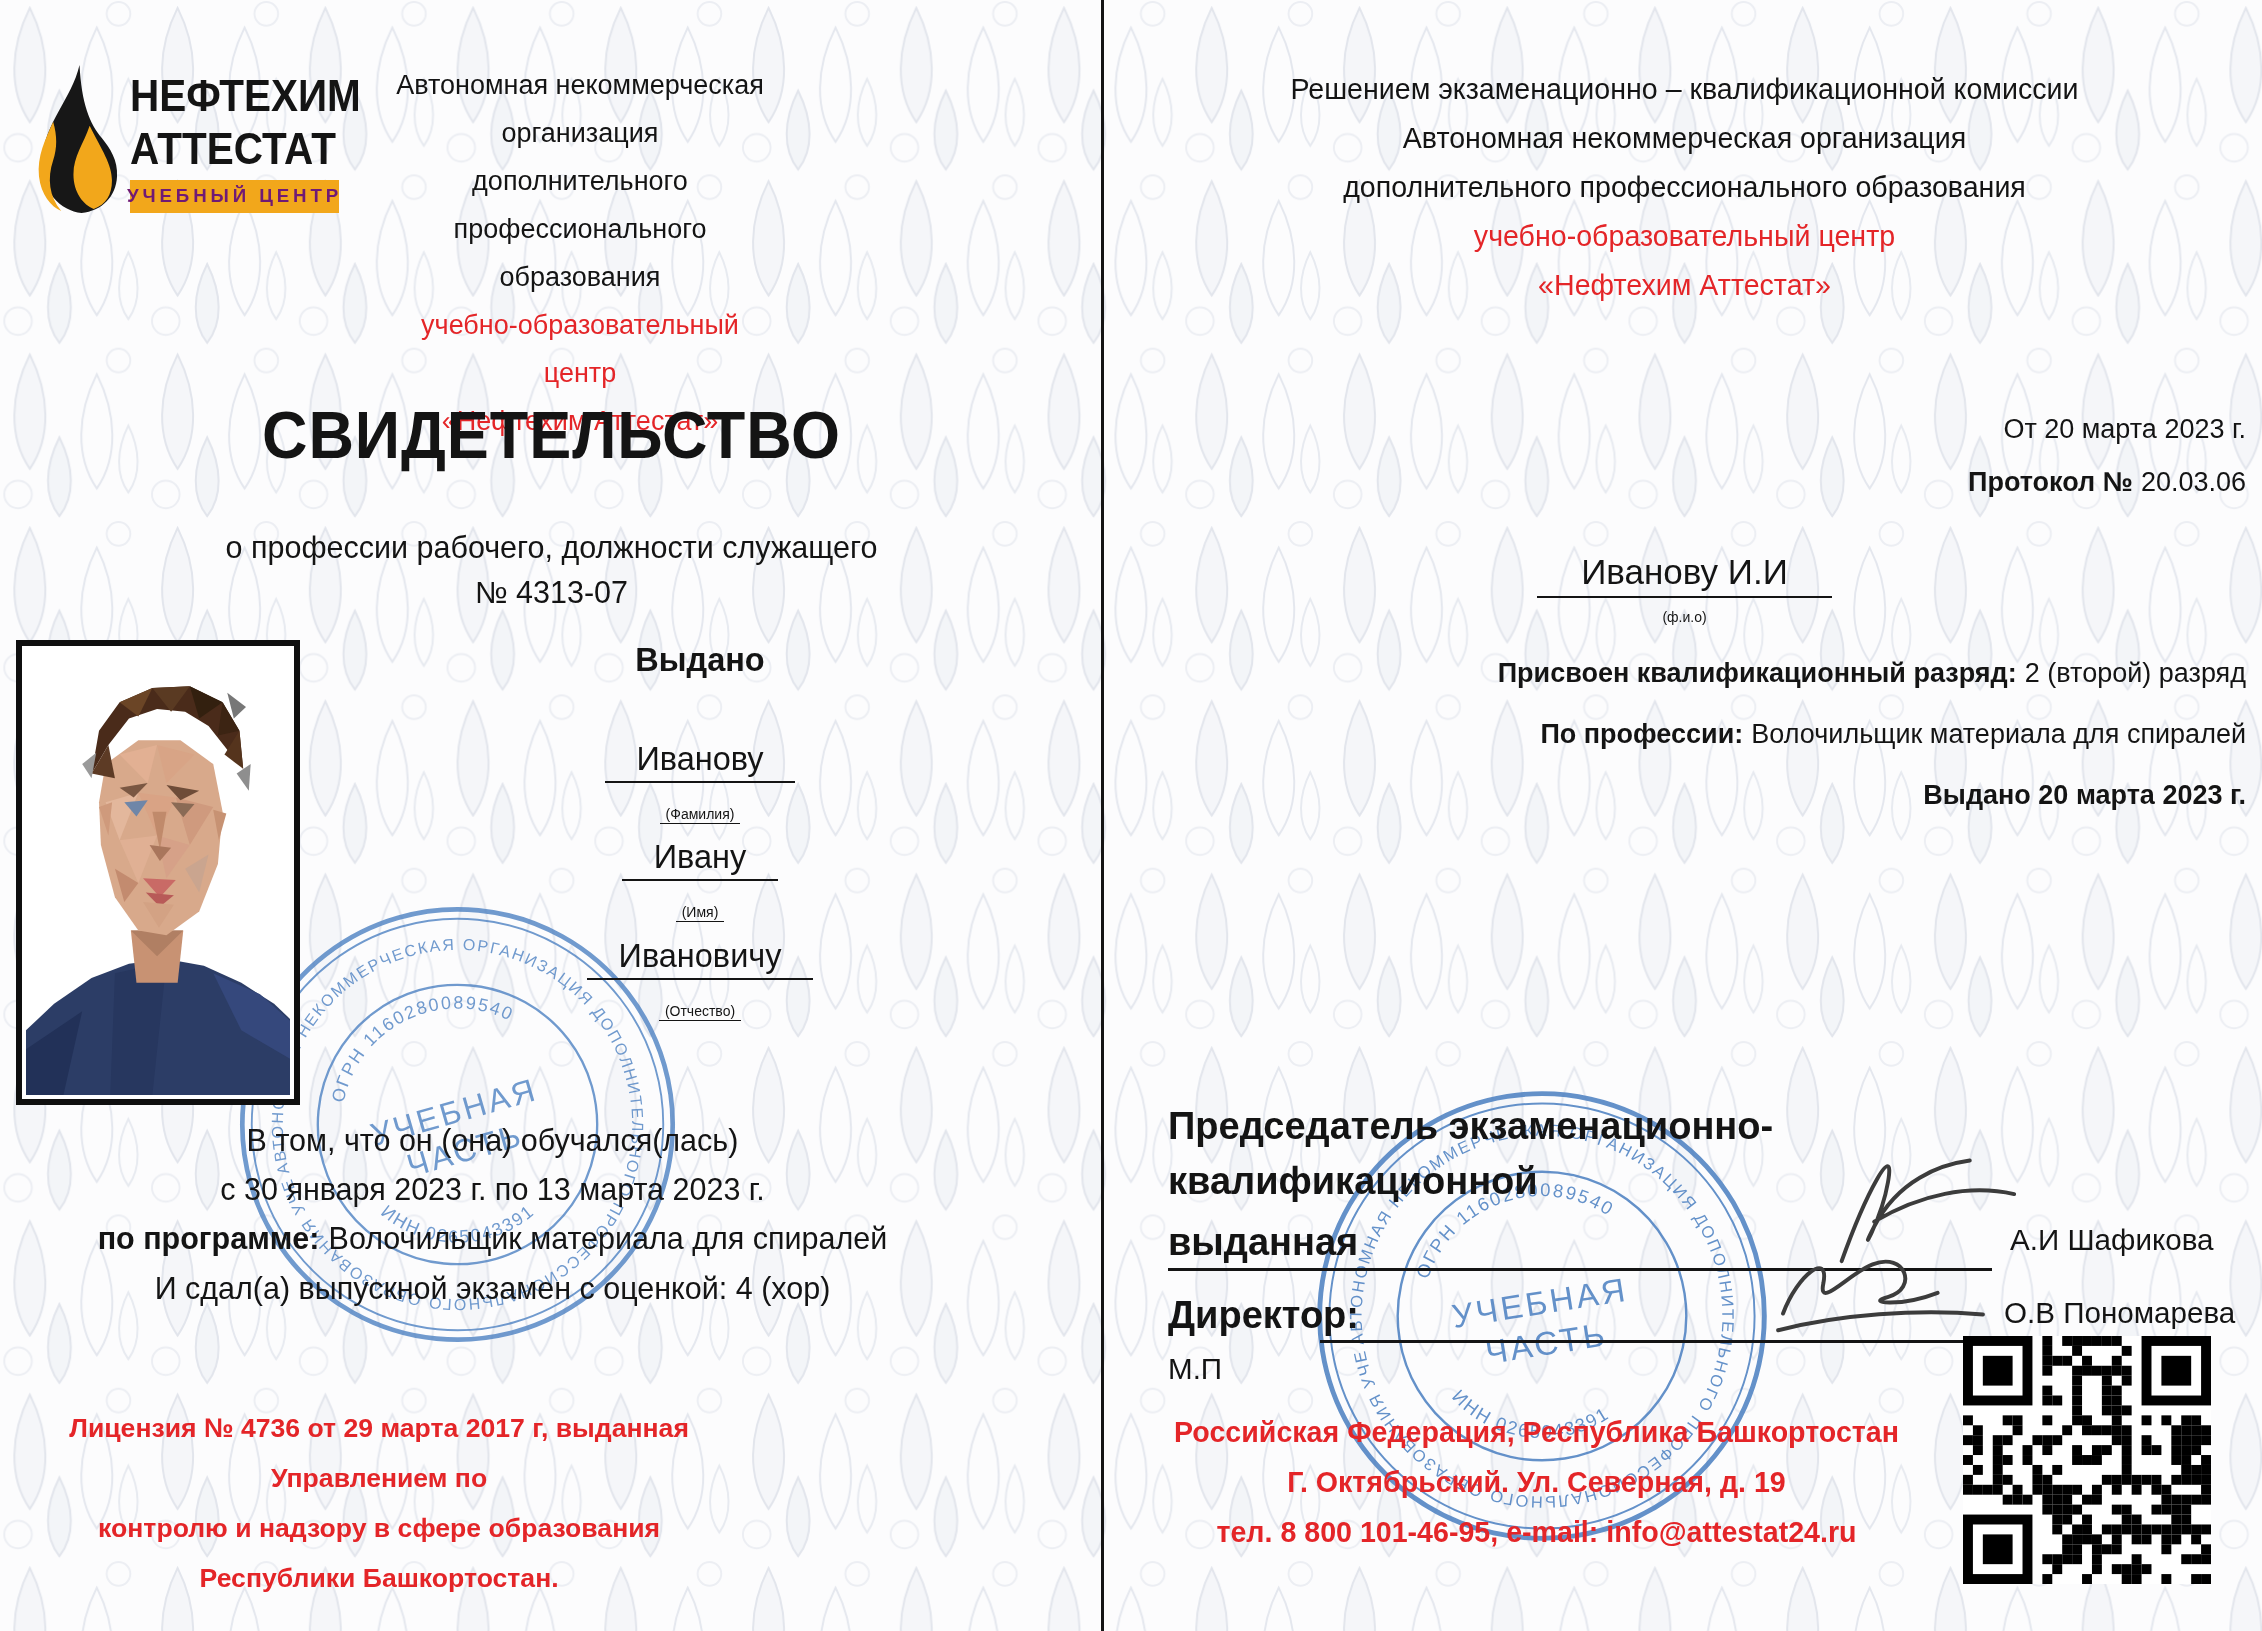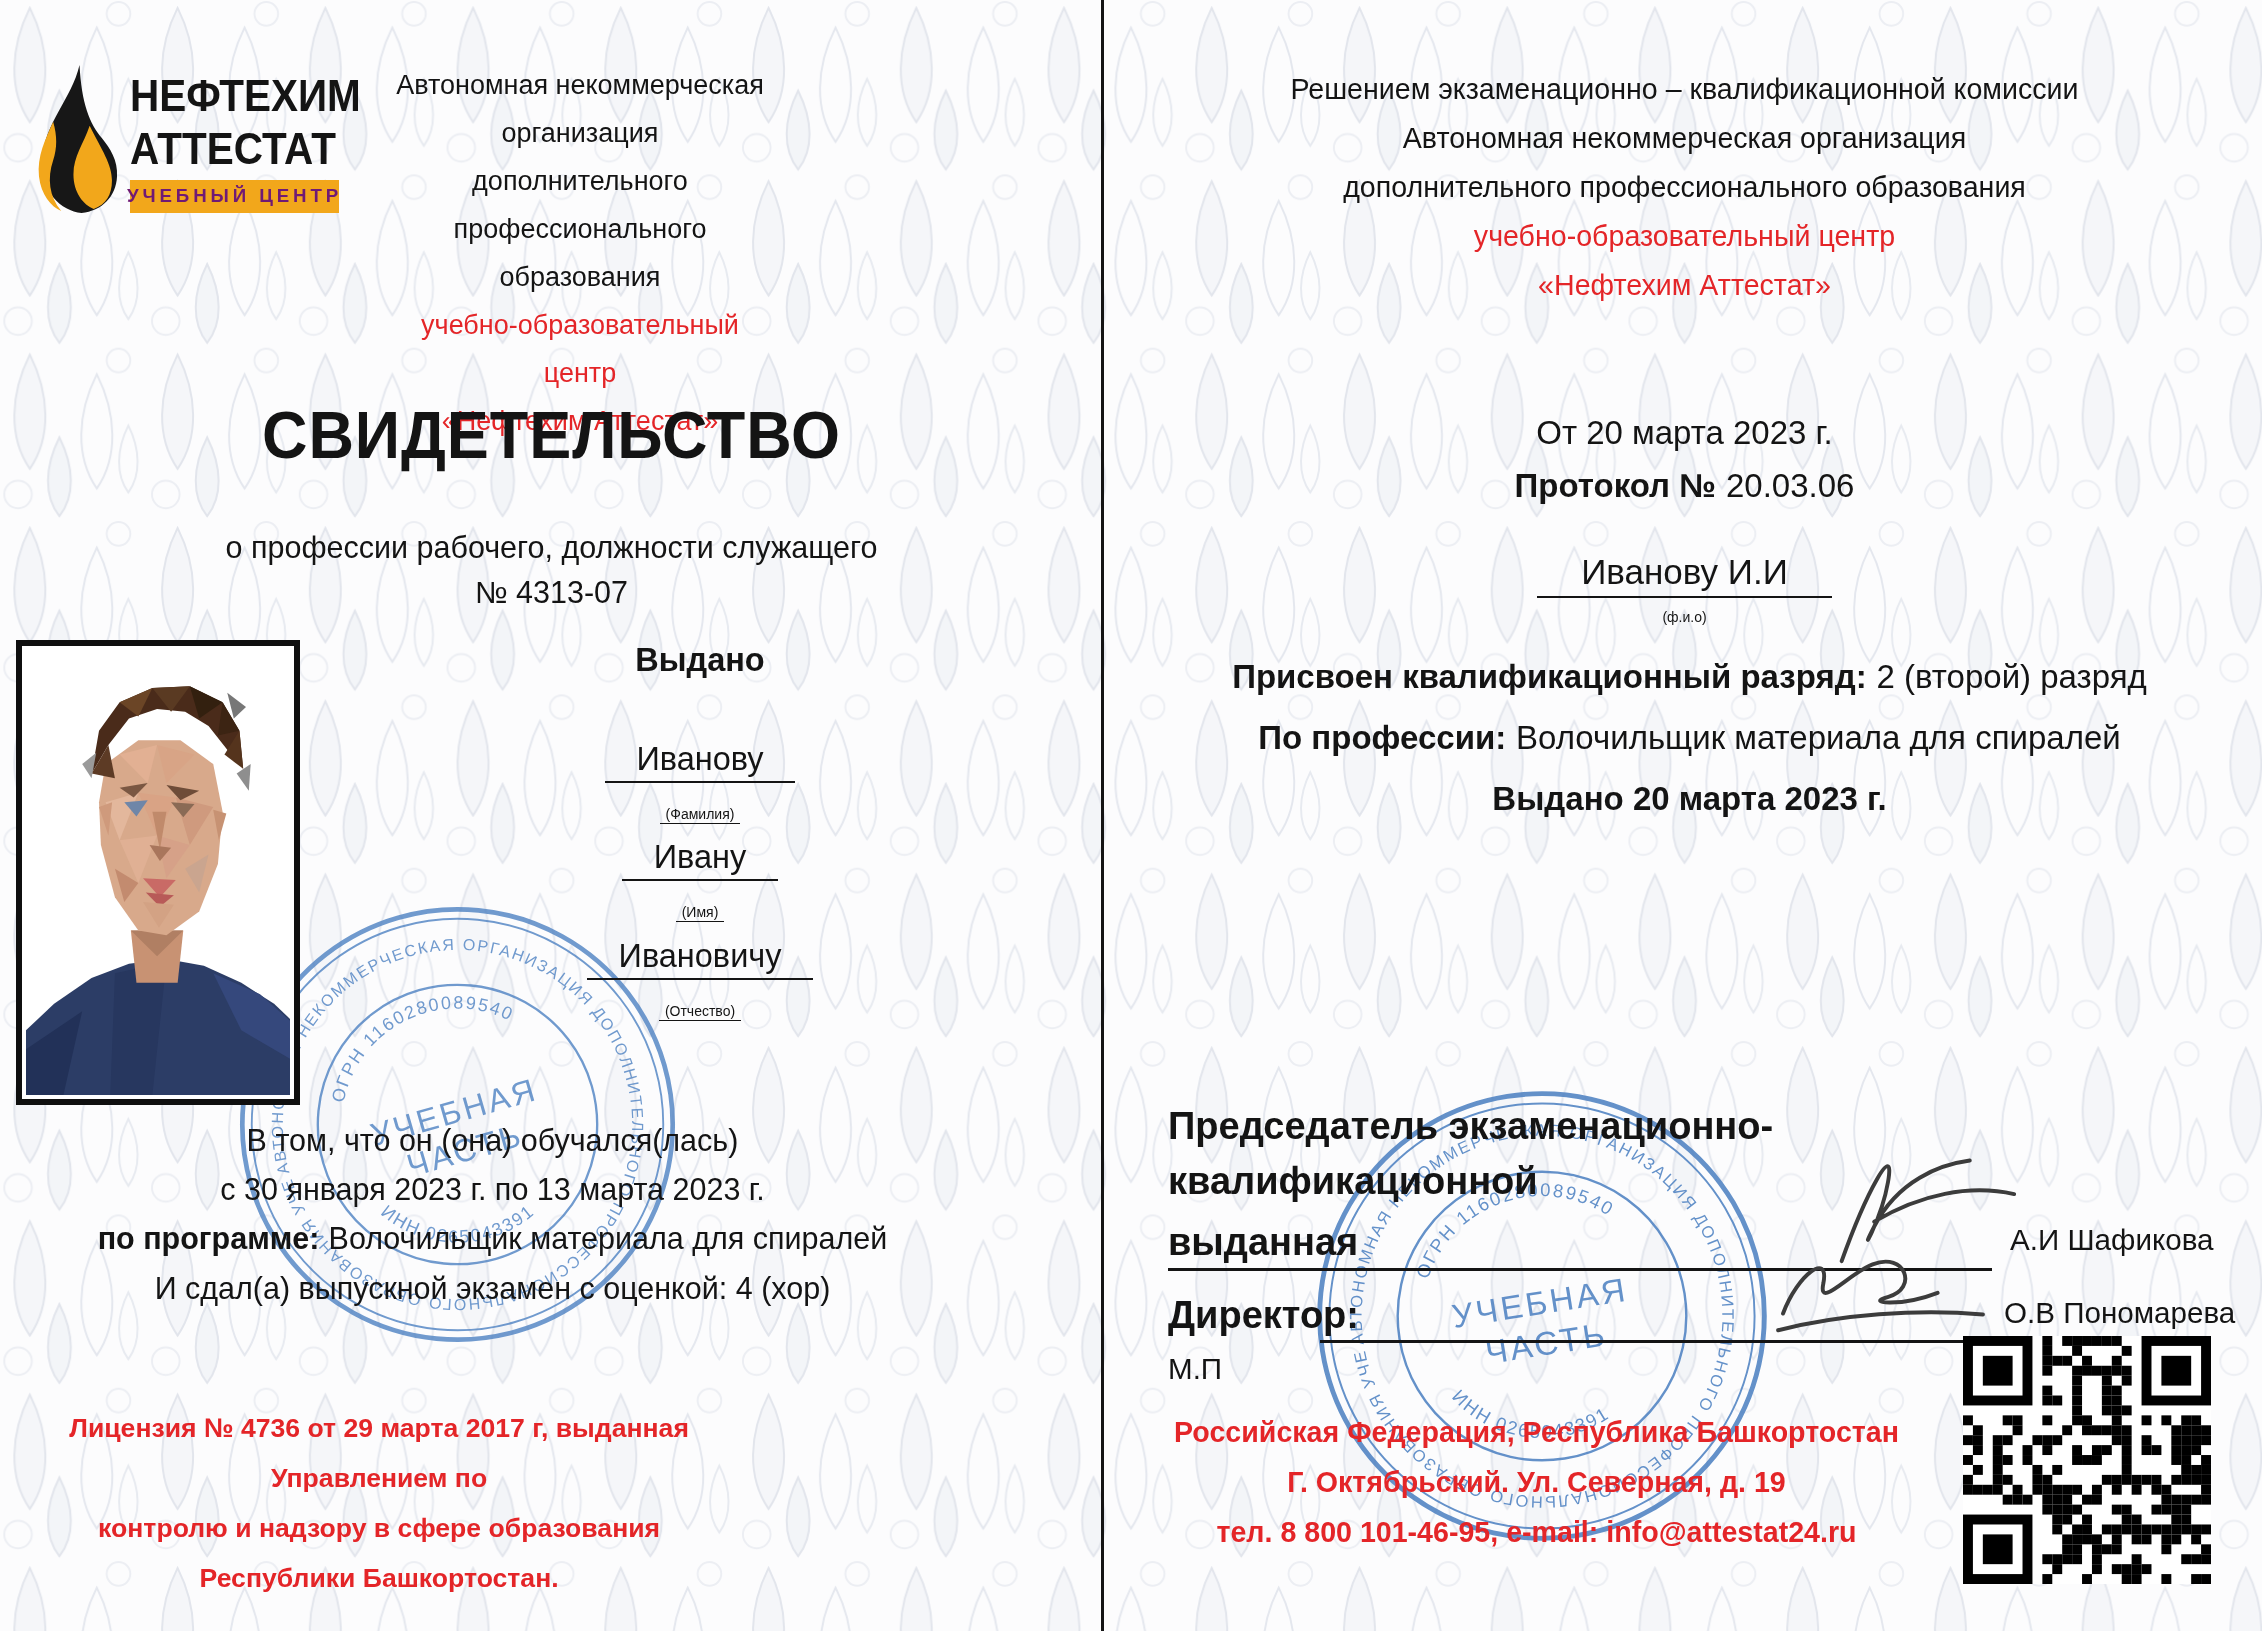--- a/index.html
+++ b/index.html
@@ -15,21 +15,21 @@
   
   .logo-name{font-weight:800;font-size:44px;letter-spacing:0;transform:scaleX(.92);transform-origin:left;white-space:nowrap;z-index:3;}
   .logo-band{background:#f2a71b;color:#701a75;font-weight:bold;font-size:18.7px;letter-spacing:3.9px;
              display:flex;align-items:center;justify-content:center;z-index:3;white-space:nowrap;}
   
   .org{font-size:27px;line-height:48px;z-index:3;margin-left:46px;}
   .rhead{font-size:28.6px;line-height:49px;z-index:3;}
   .title{font-size:67px;font-weight:bold;letter-spacing:1px;transform:scaleX(.94);z-index:3;}
   .t31{font-size:30.5px;z-index:3;}
   .t33{font-size:32.5px;z-index:3;}
-  .t34{font-size:33px;z-index:3;}
+  .t34{font-size:27px;z-index:3;text-align:right;}
   .t36{font-size:35px;z-index:3;}
   .caption{font-size:14px;z-index:3;}
   .uline{display:inline-block;border-bottom:2.5px solid #141414;padding:0 31.5px 3px 31.5px;}
   .uline-sm{display:inline-block;border-bottom:1.5px solid #141414;padding:0 5.9px 1px 5.9px;margin-top:12px;}
   .license{font-size:26.6px;font-weight:600;line-height:50px;z-index:3;}
   .addr{font-size:28.6px;font-weight:600;line-height:50px;z-index:4;}
   .photo-frame{left:15.8px;top:640px;width:264px;height:445px;border:6.9px solid #0f0f0f;background:#fff;padding:3.9px;z-index:2;}
   .sigline{height:3px;background:#141414;z-index:4;}
   .siglabel{font-size:38px;font-weight:bold;z-index:4;}
   .signame{font-size:29.6px;z-index:4;}

